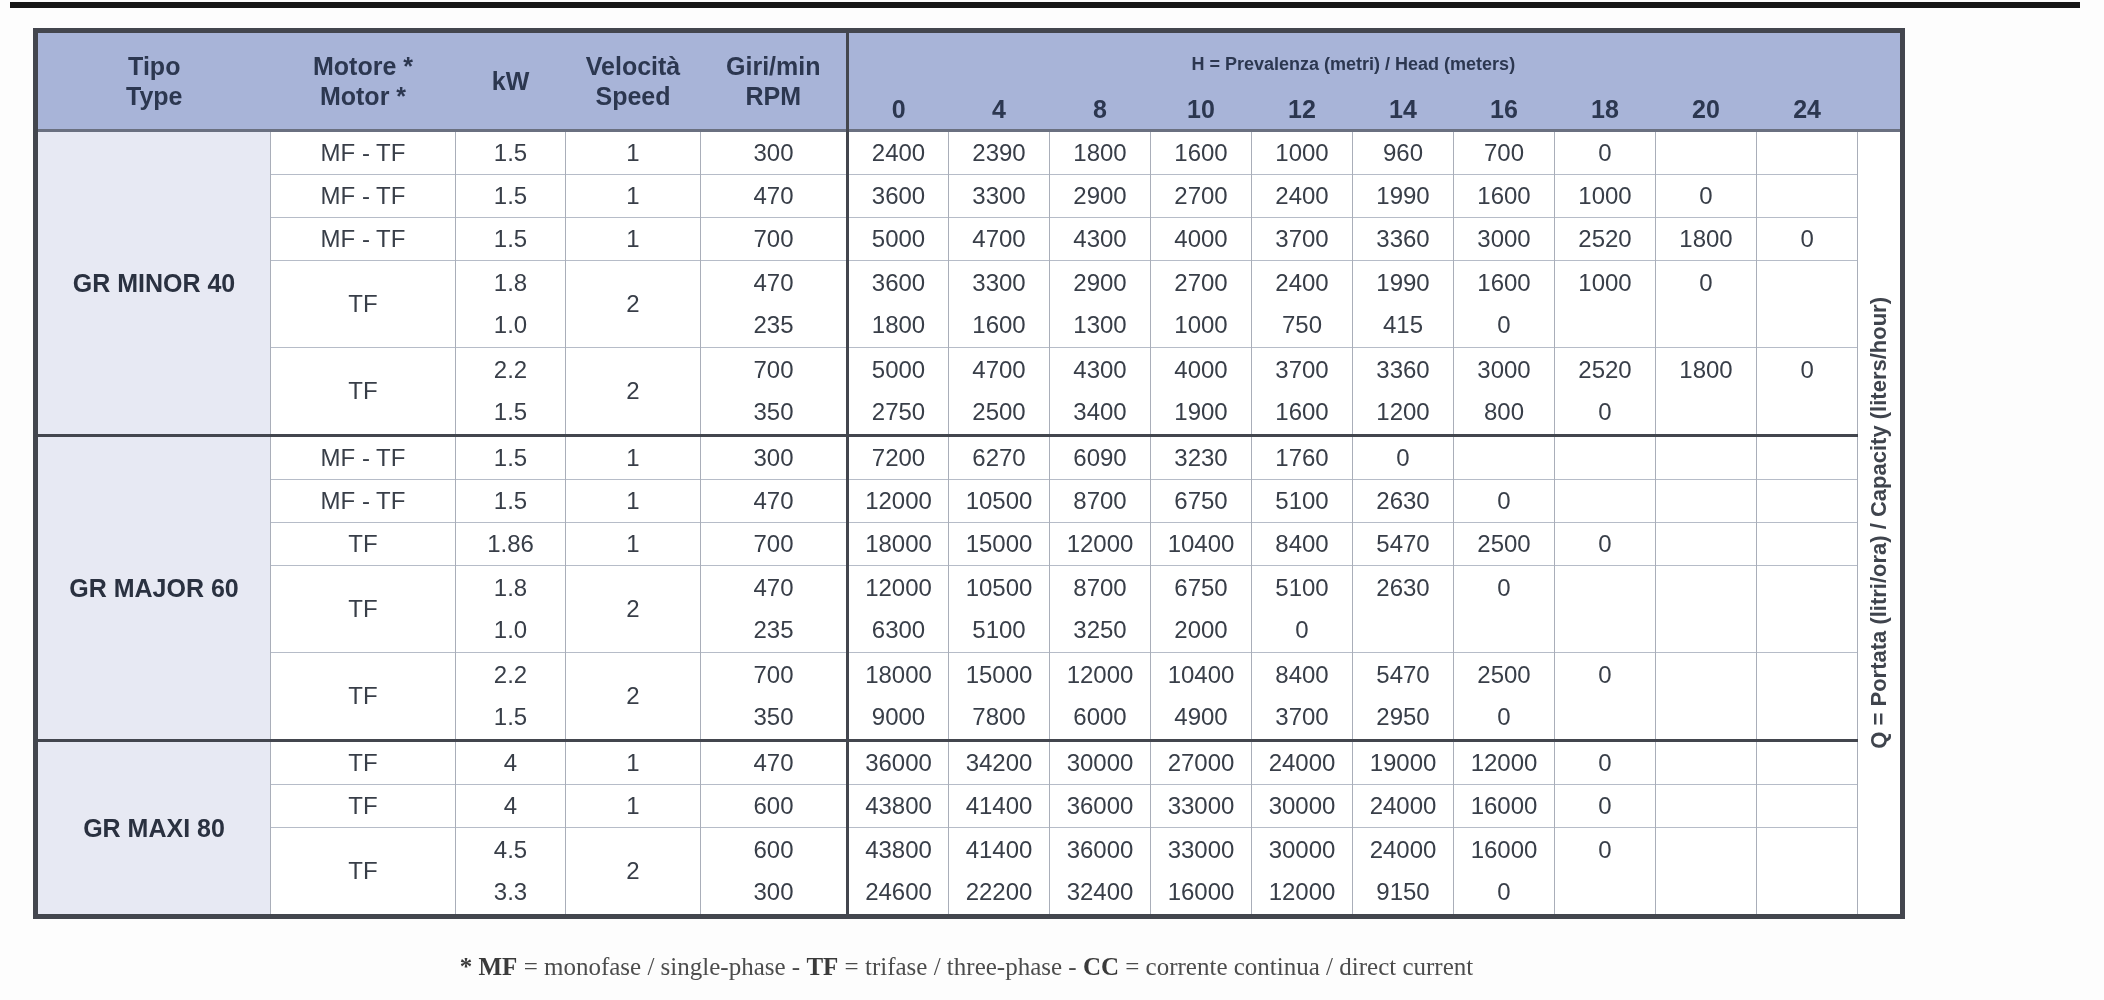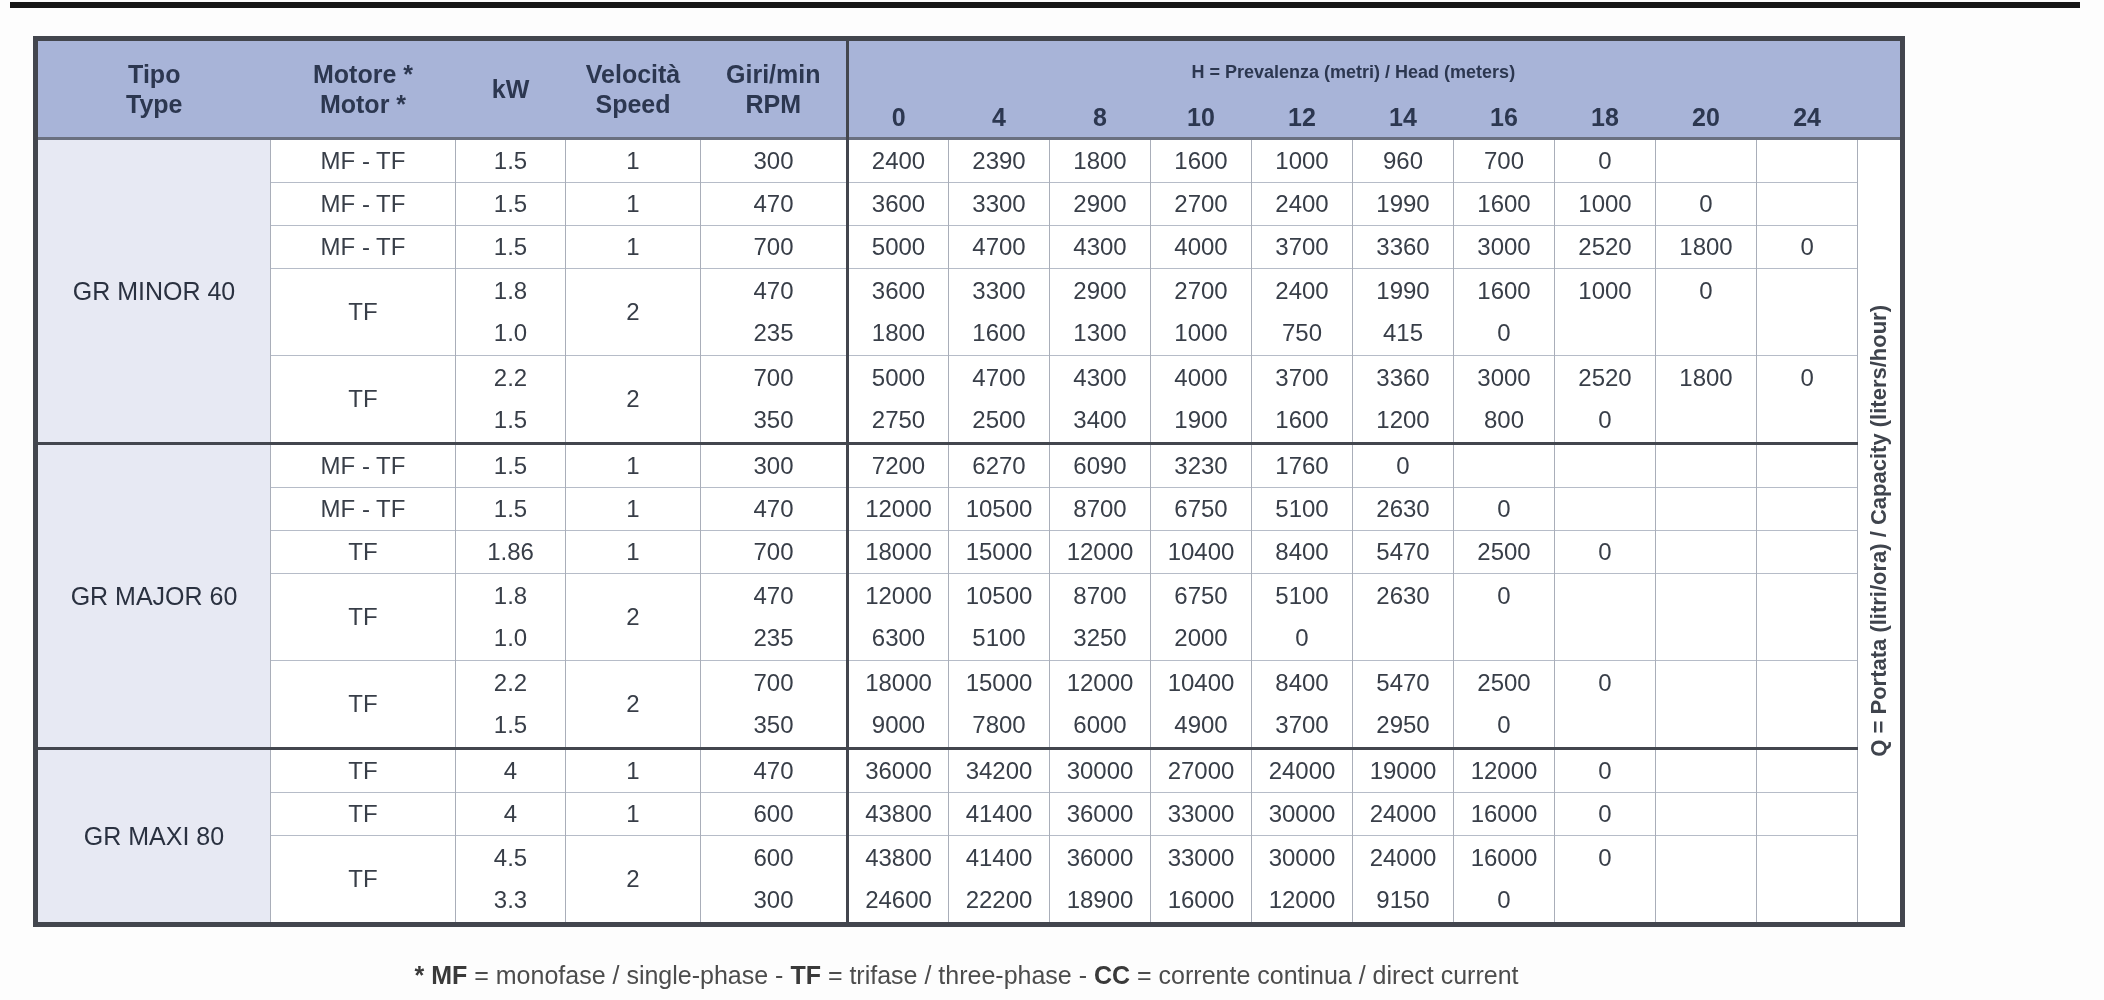--- a/index.html
+++ b/index.html
@@ -11,21 +11,21 @@
     overflow:hidden;
   }
   .top-rule{
     position:absolute;top:2px;left:10px;right:24px;height:6px;
     background:#161616;
   }
   table.spec{
     border-collapse:collapse;
     table-layout:fixed;
     width:1867px;
-    margin:36px 0 0 33px;
+    margin:28px 0 0 33px;
     border:5px solid #43464e;
   }
   thead{border-bottom:3px solid #6a7080;}
   thead th{
     background:#a8b4d8;
     color:#2c3750;
     font-weight:bold;
     padding:0;
     vertical-align:middle;
     text-align:center;
@@ -41,21 +41,21 @@
     padding:0;
     text-align:center;
     vertical-align:middle;
     color:#383e48;
     font-size:24px;
     background:#ffffff;
   }
   tbody td.tipo-cell{
     background:#e7e9f3;
     border-left:none;
-    font-weight:normal;
+    font-weight:bold;
     color:#2a3140;
     font-size:25px;
   }
   tr.single td{height:42px;}
   tr.dual td{height:86px;}
   .lines{display:flex;flex-direction:column;justify-content:center;height:100%;}
   .line{height:42px;line-height:42px;}
   tr.row-sep td{border-top:1px solid #b6bcc8;}
   tr.group-start td{border-top:3px solid #43464e;}
   td.q-cell{
@@ -70,20 +70,21 @@
     font-size:22px;
     color:#3f444d;
     margin:0 auto;
   }
   .footnote{
     width:1867px;
     margin:34px 0 0 33px;
     text-align:center;
     font-size:25px;
     color:#4c4c4c;
+    font-family:Liberation Serif, serif;
   }
   .footnote b{color:#3a3a3a;}
 </style>
 </head>
 <body>
 
 <div class="top-rule"></div>
 
 <table class="spec">
   <colgroup>
@@ -1099,21 +1100,21 @@
         </td>
         <td>
           <div class="lines">
             <div class="line">41400</div>
             <div class="line">22200</div>
           </div>
         </td>
         <td>
           <div class="lines">
             <div class="line">36000</div>
-            <div class="line">18900</div>
+            <div class="line">32400</div>
           </div>
         </td>
         <td>
           <div class="lines">
             <div class="line">33000</div>
             <div class="line">16000</div>
           </div>
         </td>
         <td>
           <div class="lines">

